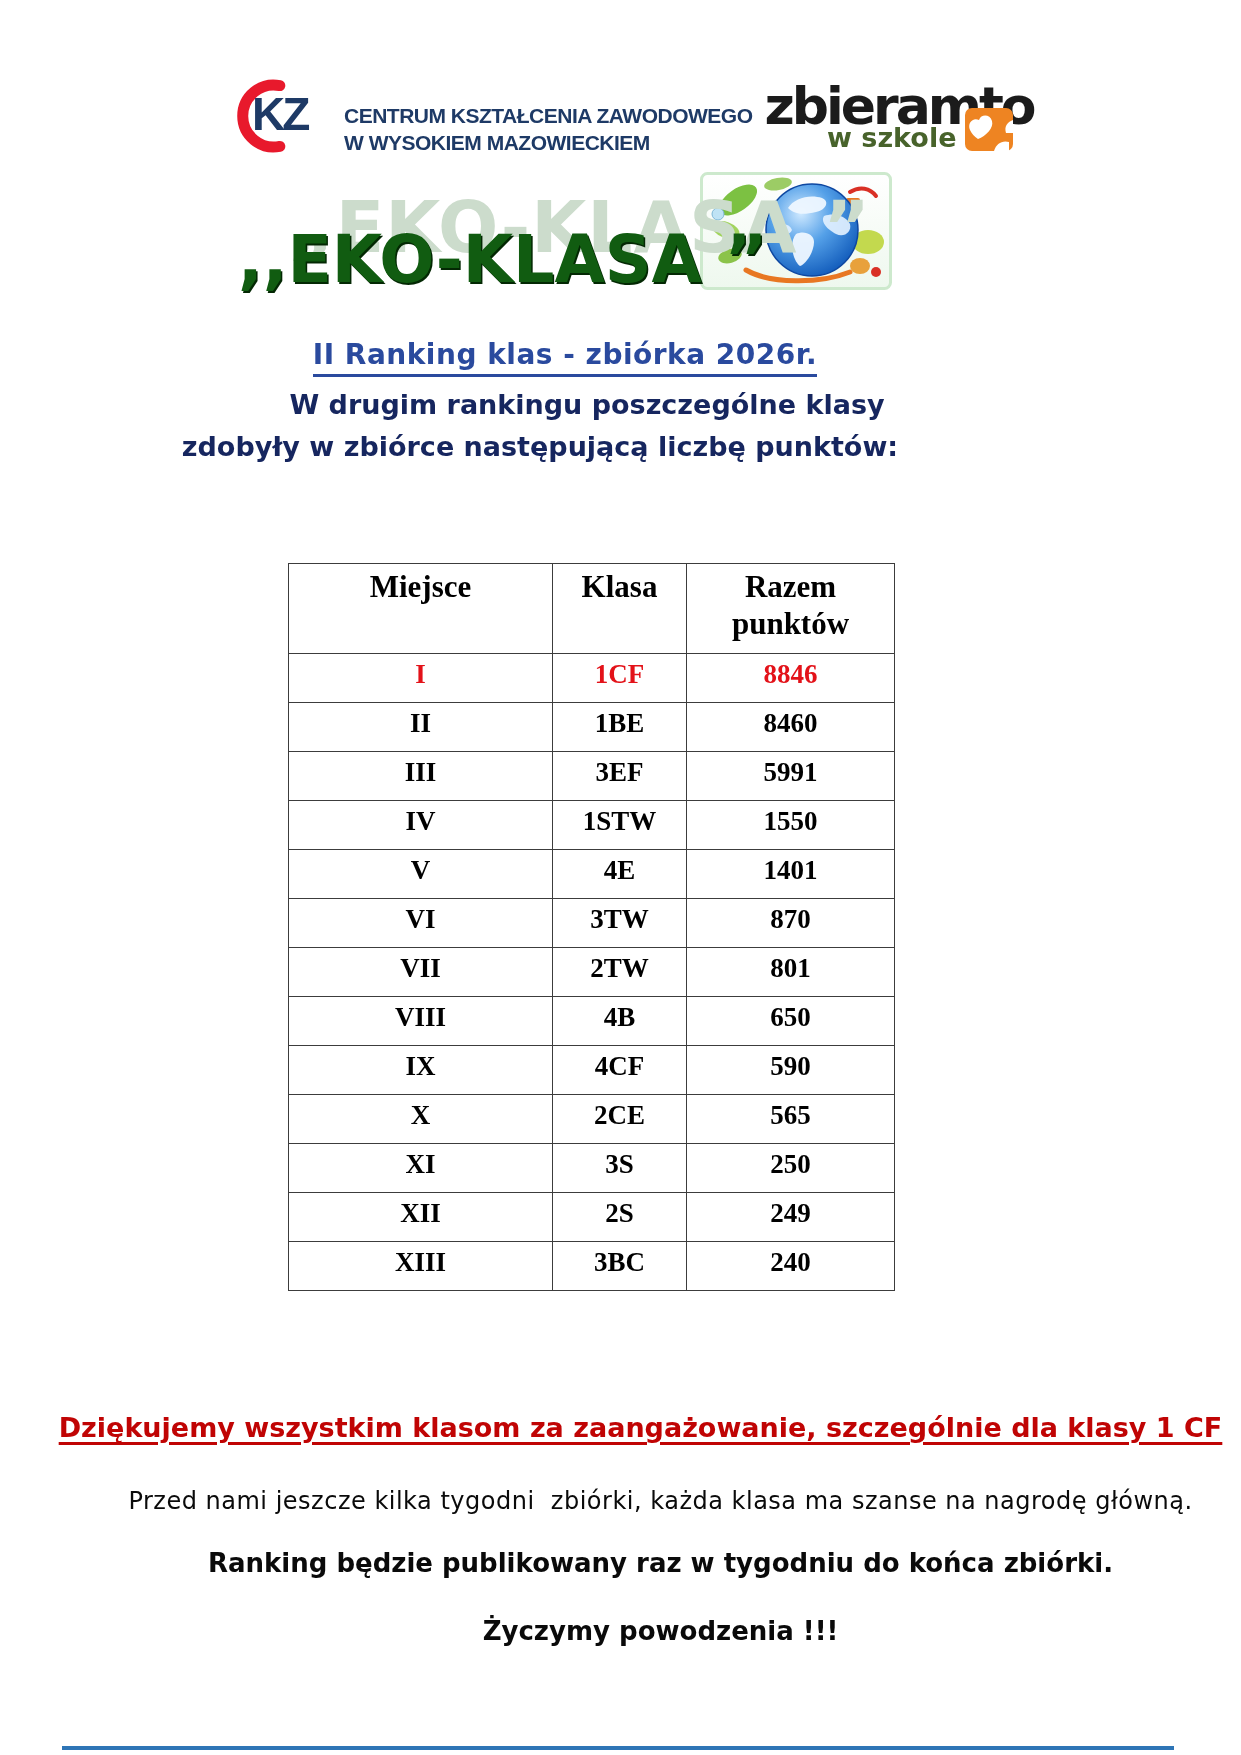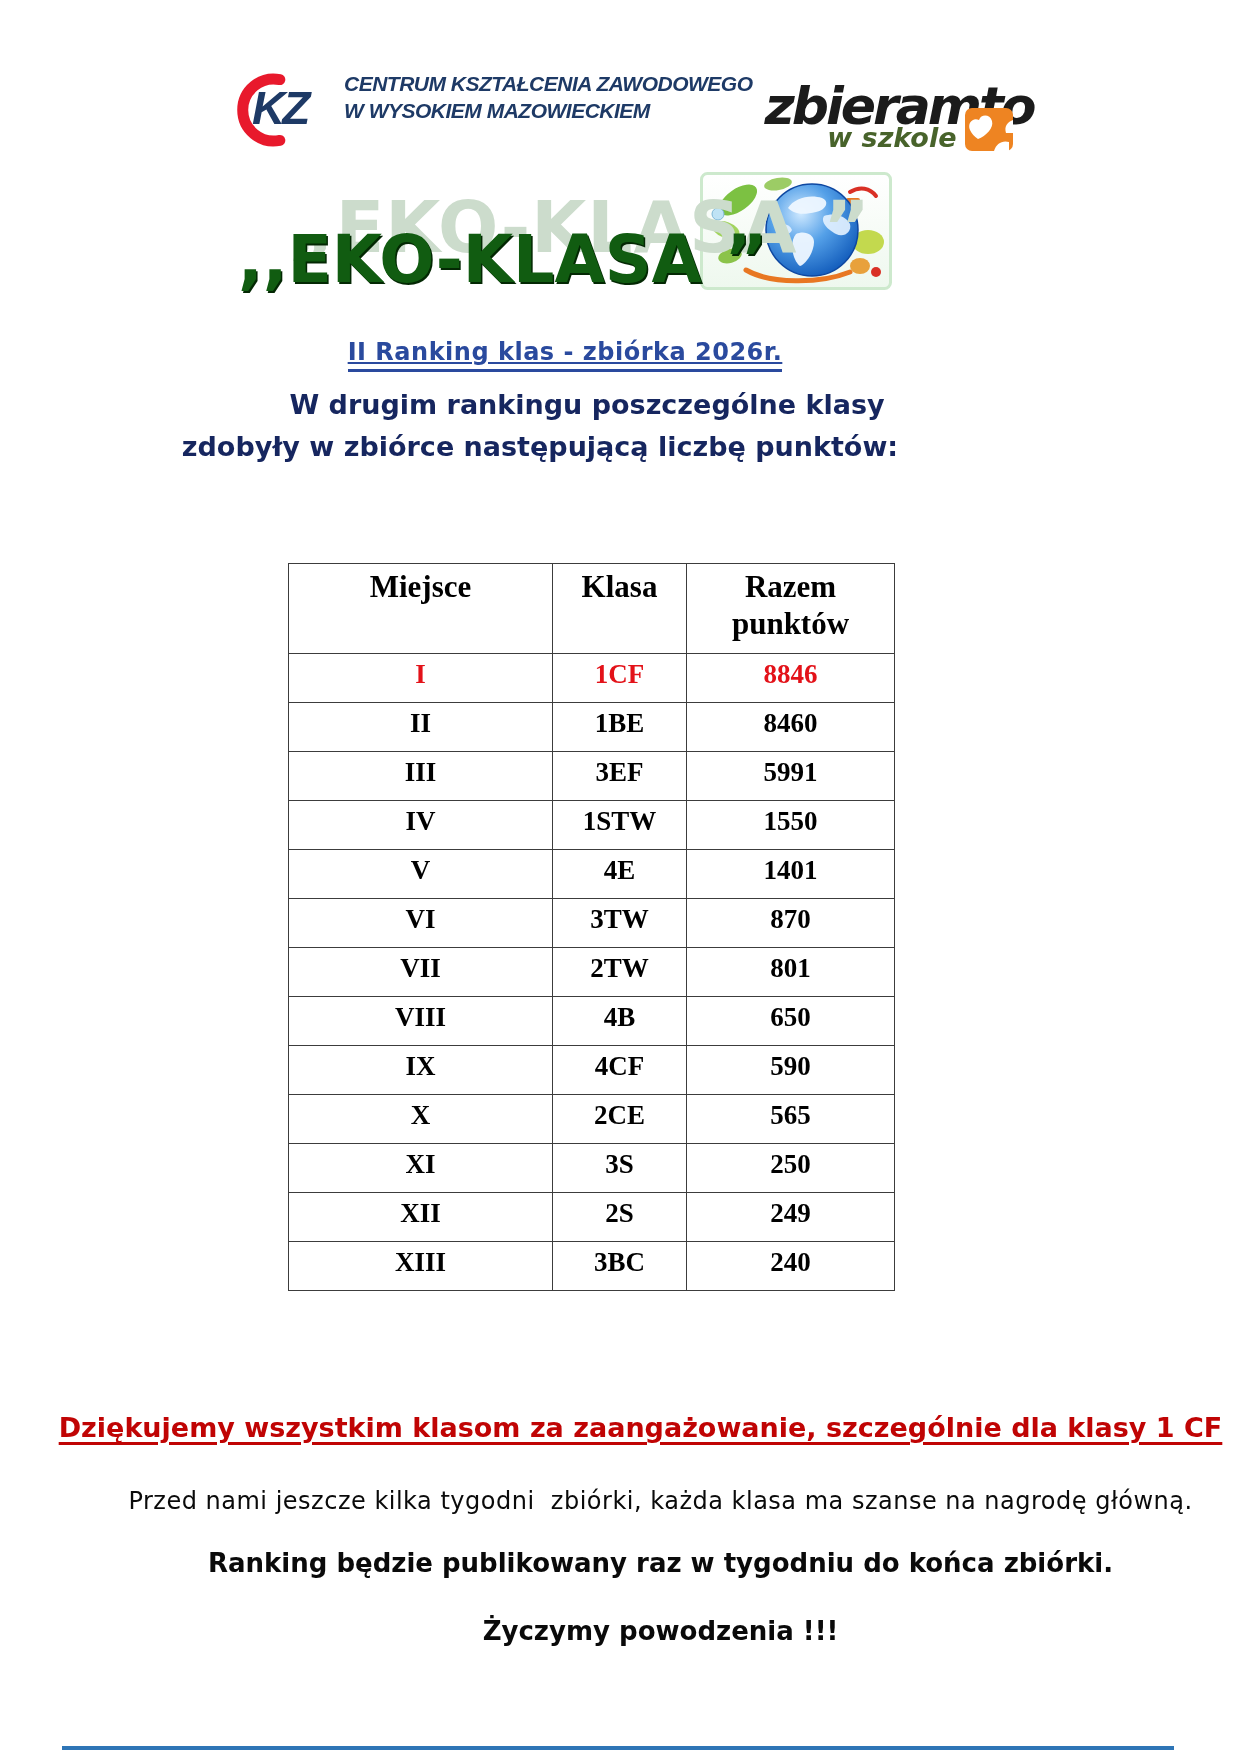--- a/index.html
+++ b/index.html
@@ -3,21 +3,21 @@
 <meta charset="utf-8">
 <style>
   html,body { margin:0; padding:0; background:#888; }
   .page {
     position:relative; width:1241px; height:1755px; background:#ffffff;
     margin:0 auto; overflow:hidden;
     font-family:"DejaVu Sans", sans-serif;
   }
 
   
-  .header { position:absolute; top:70px; left:226px; display:flex; align-items:flex-start;font-style:italic; }
+  .header { position:absolute; top:70px; left:226px; display:flex; align-items:flex-end; }
   .ckz-logo { position:relative; width:104px; height:80px; flex:0 0 auto; }
   .ckz-letters {
     position:absolute; left:26px; top:11px; font-size:46px; font-weight:bold;
     color:#1e3a66; letter-spacing:-3px; font-family:"Liberation Sans", sans-serif;
   }
   .ckz-name {
     margin-left:14px; color:#1e3a66; font-weight:bold; font-size:21px; line-height:27px;
     font-family:"Liberation Sans", sans-serif; letter-spacing:-0.5px;
   }
   .zbieram { position:relative; margin-left:12px; width:250px; height:86px; }
@@ -44,22 +44,22 @@
   .eko-front {
     position:absolute; left:0; top:36px; font-size:65px; font-weight:bold;
     color:#115c11; letter-spacing:0px; white-space:nowrap;
     text-shadow:1.5px 1.5px 0 #032803;
     font-family:"DejaVu Sans", sans-serif;
   }
 
   
   .heading-wrap { position:absolute; top:338px; left:0; width:1130px; text-align:center; }
   .heading {
-    display:inline-block; font-size:24px; font-weight:bold; color:#2a4a9e;
-    border-bottom:3px solid #2a4a9e; padding-bottom:3px; letter-spacing:0.5px;text-decoration:underline;
+    display:inline-block; font-size:28px; font-weight:bold; color:#2a4a9e;
+    border-bottom:3px solid #2a4a9e; padding-bottom:3px; letter-spacing:0.5px;
   }
   .intro { position:absolute; left:0; width:1080px; text-align:center;
     font-size:27px; font-weight:bold; color:#16265f; }
   .intro-1 { top:389px;padding-left:47px; }
   .intro-2 { top:431px; }
 
   
   .ranking { position:absolute; top:563px; left:288px; border-collapse:collapse;
     font-family:"Liberation Serif", serif; table-layout:fixed; }
   .ranking col.c1 { width:264px; } .ranking col.c2 { width:134px; } .ranking col.c3 { width:208px; }

